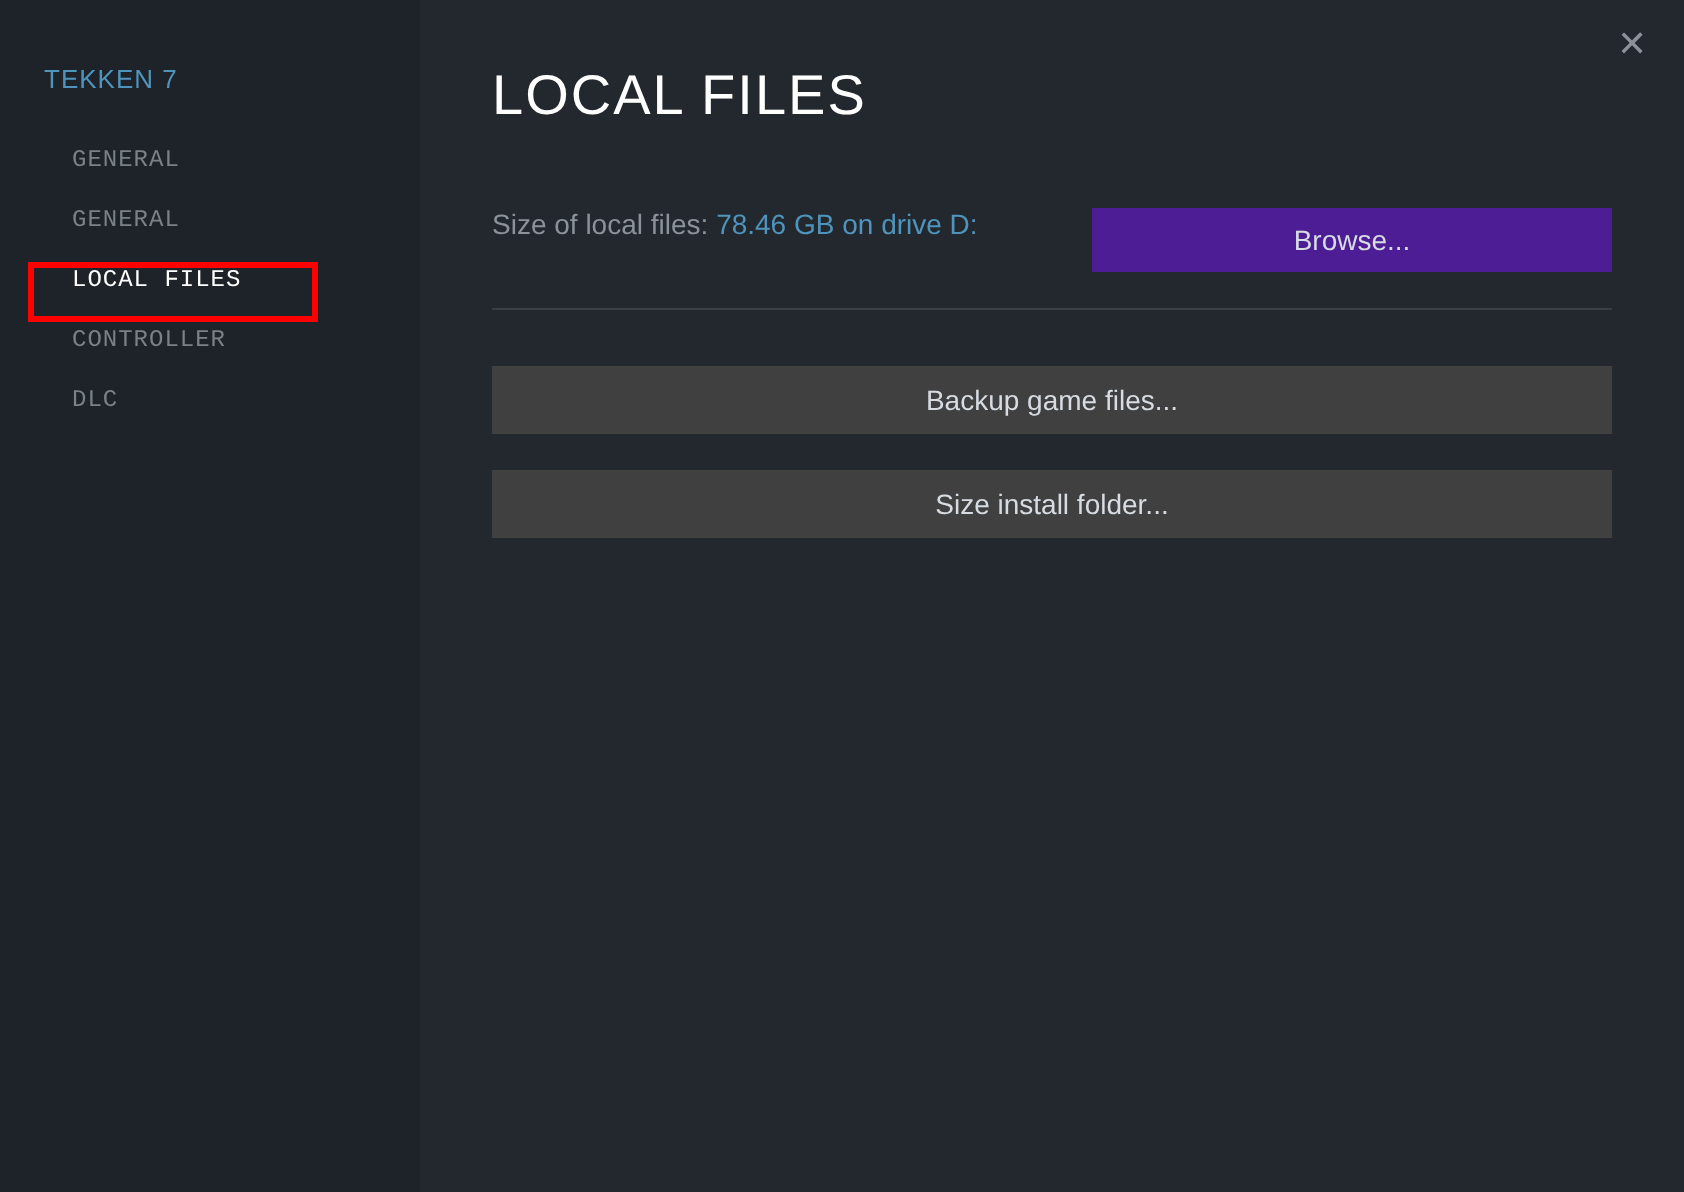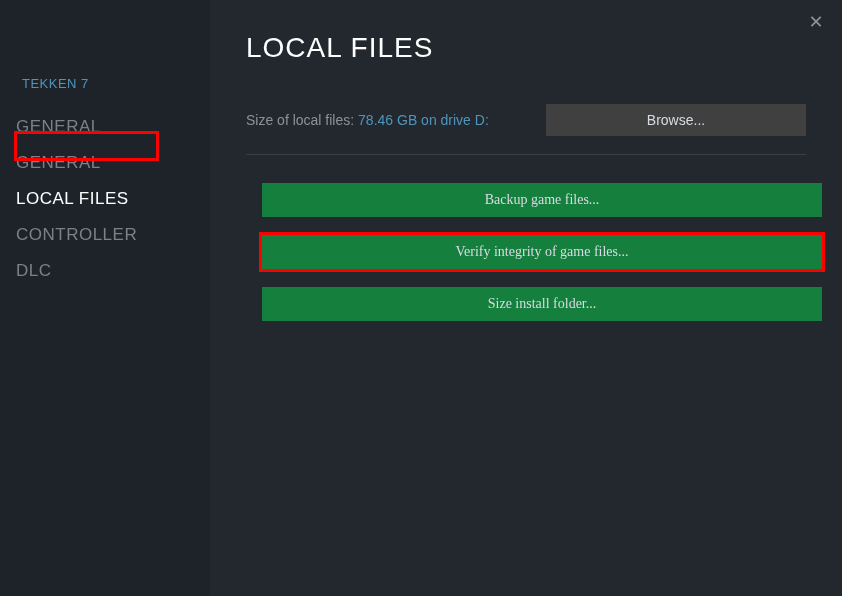--- a/index.html
+++ b/index.html
@@ -20,86 +20,85 @@
       width: 210px;
       background: #1e2329;
       padding: 32px 0 0 0;
     }
     .game-title {
       color: #4f94bc;
       font-size: 13px;
       font-weight: 400;
       padding: 0 0 18px 22px;
       letter-spacing: 0.5px;
-      margin-top: 44px;
     }
     .nav-item {
       color: #7a8187;
-      font-size: 17px;
-      padding: 8px 16px;
+      font-size: 12px;
+      padding: 8px 36px;
       cursor: pointer;
       letter-spacing: 0.5px;
+      font-family: Liberation Mono, monospace;
     }
     .nav-item.active {
       color: #ffffff;
     }
     .main {
       flex: 1;
       background: #23282e;
       padding: 32px 36px 0 36px;
       position: relative;
     }
     .page-title {
       color: #ffffff;
       font-size: 28px;
       font-weight: 300;
       letter-spacing: 1px;
       margin-bottom: 40px;
     }
     .info-row {
       display: flex;
-      align-items: center;
+      align-items: flex-start;
       justify-content: space-between;
       margin-bottom: 18px;
     }
     .info-text {
       color: #8b929a;
       font-size: 14px;
     }
     .info-link {
       color: #4f94bc;
       font-size: 14px;
     }
     .browse-btn {
-      background: #404040;
+      background: #4c1d95;
       color: #d7dce2;
       border: none;
       width: 260px;
       height: 32px;
       font-size: 14px;
       cursor: pointer;
       font-family: inherit;
     }
     .divider {
       height: 1px;
       background: #3a3f46;
       margin: 18px 0 28px 0;
     }
     .action-btn {
       display: block;
       width: 100%;
-      background: #15803d;
+      background: #404040;
       color: #d7dce2;
       border: none;
       height: 34px;
       font-size: 14px;
       cursor: pointer;
       margin-bottom: 18px;
-      font-family: Liberation Serif, serif;
-      margin-left: 16px;
+      font-family: Liberation Sans, sans-serif;
     }
     .close-btn {
       position: absolute;
       top: 12px;
       right: 16px;
       color: #8b929a;
       font-size: 18px;
       cursor: pointer;
       background: none;
       border: none;
@@ -143,15 +142,14 @@
   <div class="info-row">
     <div>
       <span class="info-text">Size of local files: </span><span class="info-link">78.46 GB on drive D:</span>
     </div>
     <button class="browse-btn">Browse...</button>
   </div>
 
   <div class="divider"></div>
 
   <button class="action-btn">Backup game files...</button>
-  <button class="action-btn highlight-red">Verify integrity of game files...</button>
   <button class="action-btn">Size install folder...</button>
 </div>
 
 </body></html>

